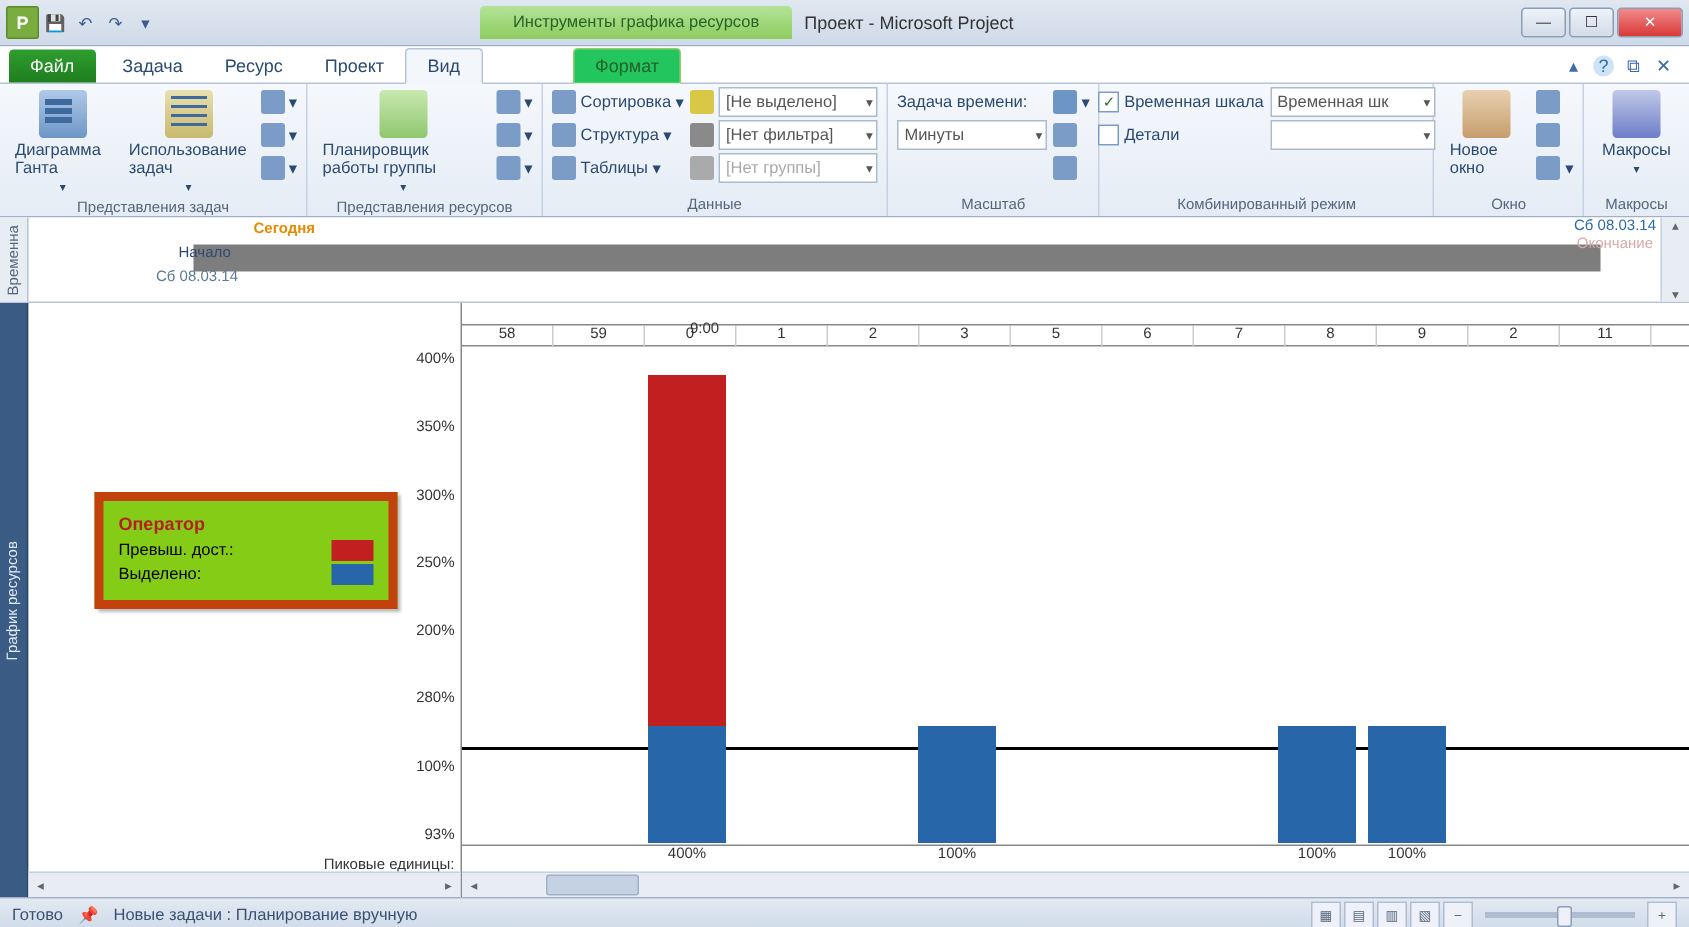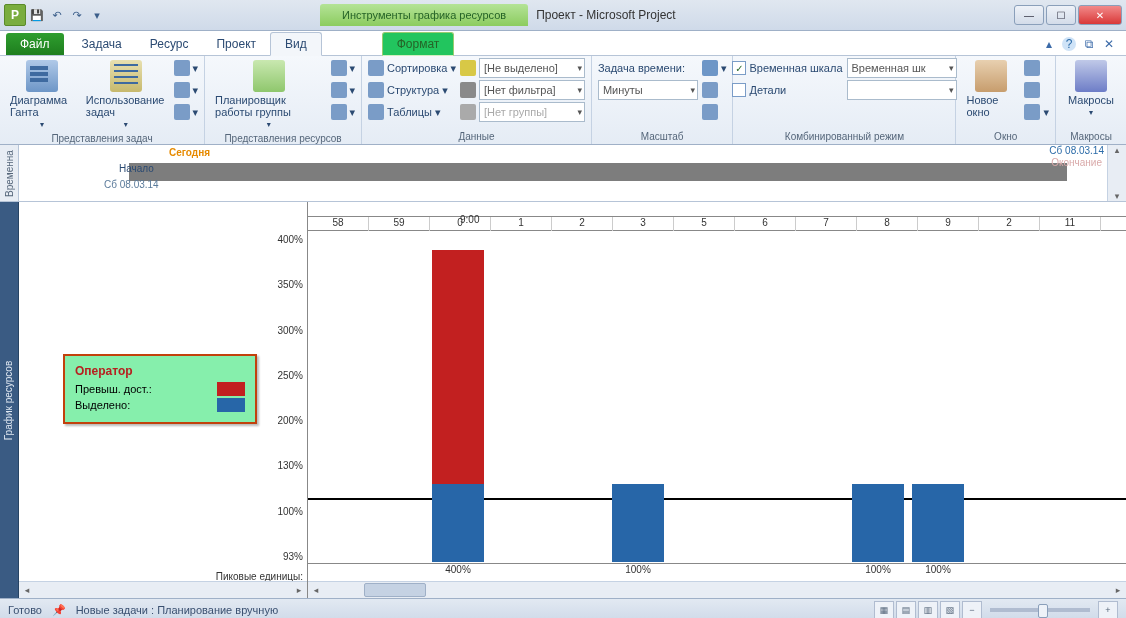--- a/index.html
+++ b/index.html
@@ -49,21 +49,21 @@
 .tl-start{position:absolute;left:100px;top:18px;font-size:10px;color:#2b4a72}
 .tl-date{position:absolute;left:85px;top:34px;font-size:10px;color:#5a7a9a}
 .tl-bar{height:18px;background:#7d7d7d;margin-top:14px}
 .tl-end{position:absolute;right:5px;top:12px;font-size:10px;color:#d9a9a9}
 .tl-end2{position:absolute;right:3px;top:0;font-size:10px;color:#2b6ba8}
 .tl-scroll{width:18px;background:#e8edf4;border-left:1px solid #c5d2e3;display:flex;flex-direction:column;justify-content:space-between;align-items:center;font-size:9px;color:#666}
 .main{display:flex;height:396px}
 .side-label{width:18px;background:#3a5b83;color:#e0e8f2;display:flex;align-items:center;justify-content:center;border-right:1px solid #274464}
 .side-label span{transform:rotate(-90deg);font-size:10px;white-space:nowrap}
 .left{width:288px;border-right:1px solid #888;position:relative;background:#fff}
-.legend{position:absolute;left:44px;top:152px;width:170px;border:2px solid #c2410c;background:#86efac;box-shadow:2px 2px 2px #bbb;padding:8px 10px}
+.legend{position:absolute;left:44px;top:126px;width:170px;border:6px solid #c2410c;background:#84cc16;box-shadow:2px 2px 2px #bbb;padding:8px 10px}
 .legend-title{color:#b62020;font-weight:bold;font-size:12px;margin-bottom:4px}
 .legend-row{display:flex;justify-content:space-between;align-items:center;font-size:11px;margin:2px 0}
 .swatch{width:28px;height:14px}
 .y-ticks{position:absolute;right:4px;top:32px;bottom:36px;display:flex;flex-direction:column;justify-content:space-between;text-align:right;font-size:10px;color:#333}
 .peak-lbl{position:absolute;right:4px;bottom:16px;font-size:10px;color:#333}
 .chart{flex:1;position:relative;background:#fff;overflow:hidden}
 .time-head{height:28px;border-bottom:1px solid #888;position:relative}
 .time-top{height:14px;border-bottom:1px solid #888;font-size:10px;color:#333;position:relative}
 .time-top span{position:absolute;left:152px;top:12px}
 .time-bot{height:14px;display:flex;font-size:10px;color:#333}
@@ -293,21 +293,21 @@
         <span>Выделено:</span>
         <span class="swatch" style="background:#2766a8"></span>
       </div>
     </div>
     <div class="y-ticks" id="yticks">
         <div>400%</div>
         <div>350%</div>
         <div>300%</div>
         <div>250%</div>
         <div>200%</div>
-        <div>130%</div>
+        <div>280%</div>
         <div>100%</div>
         <div>93%</div>
       </div>
     <div class="peak-lbl">Пиковые единицы:</div>
     <div class="hscroll">
       <div class="arr">◂</div>
       <div class="arr" style="margin-left:auto">▸</div>
     </div>
   </div>
 

